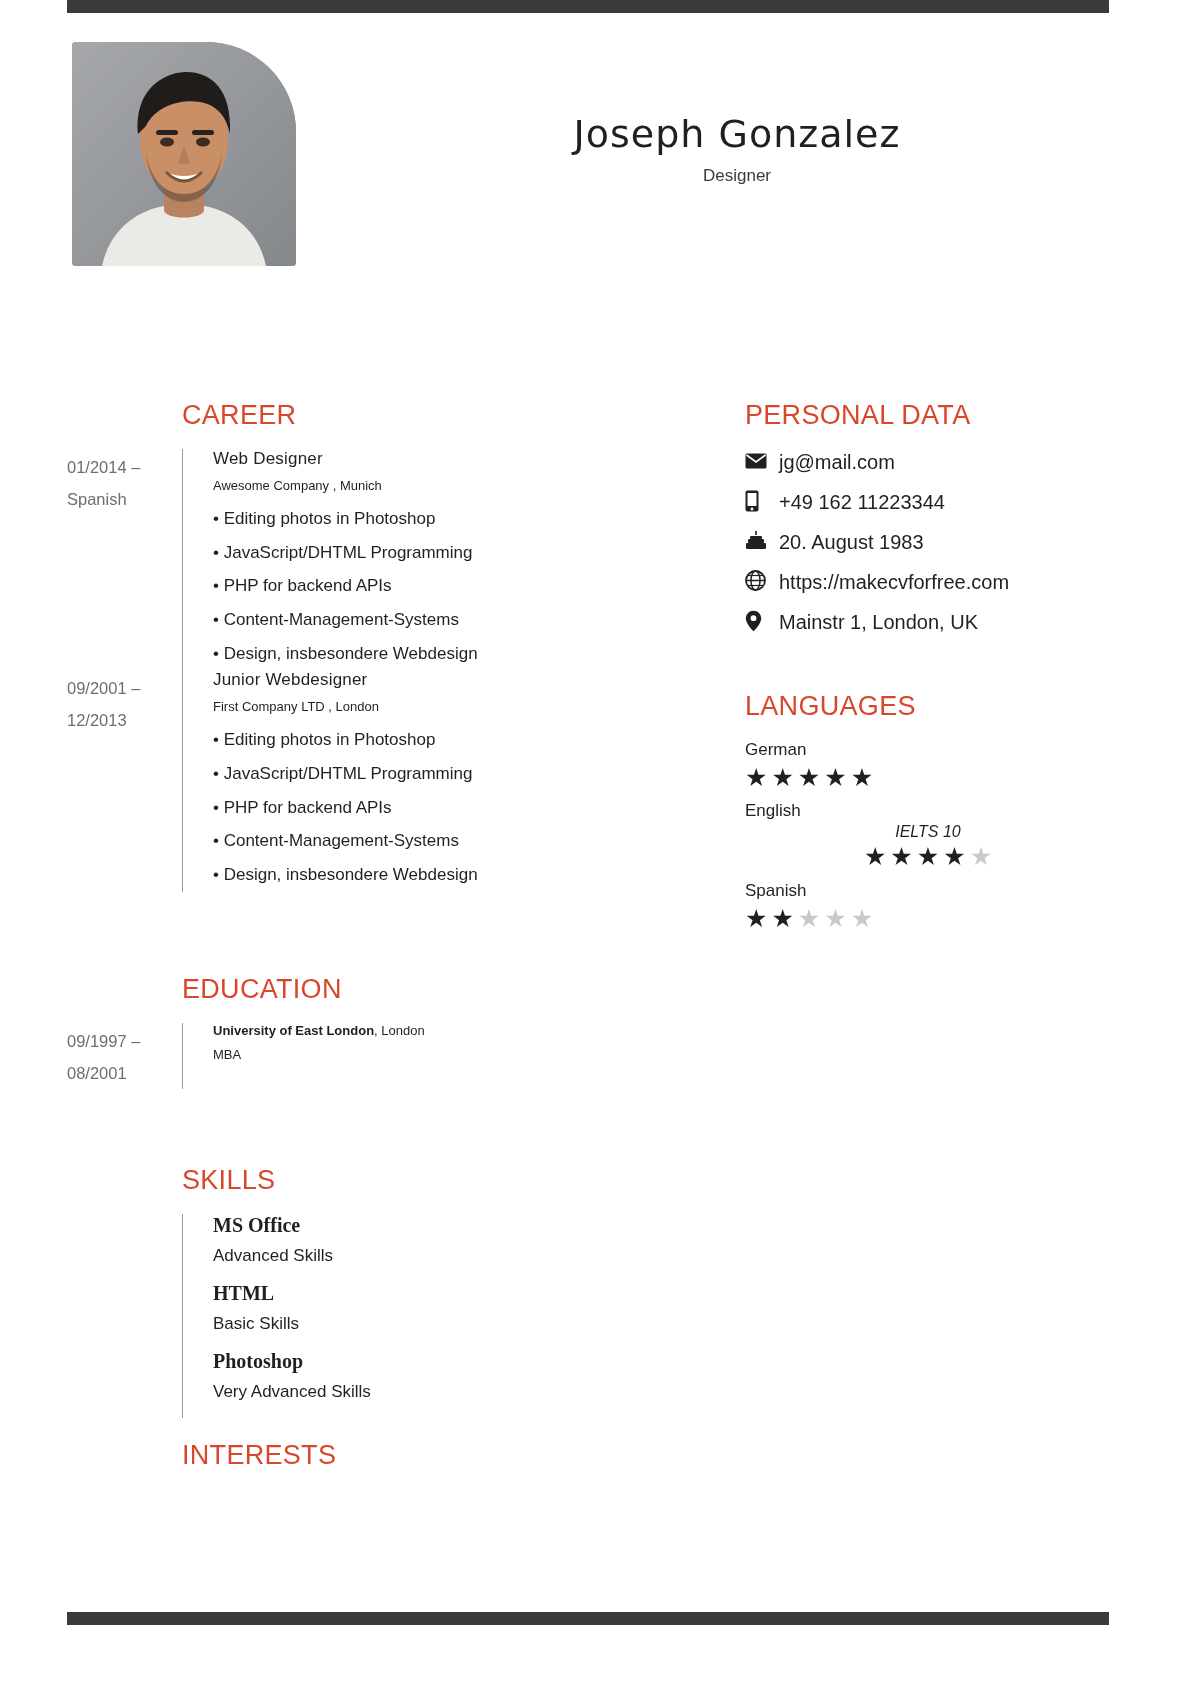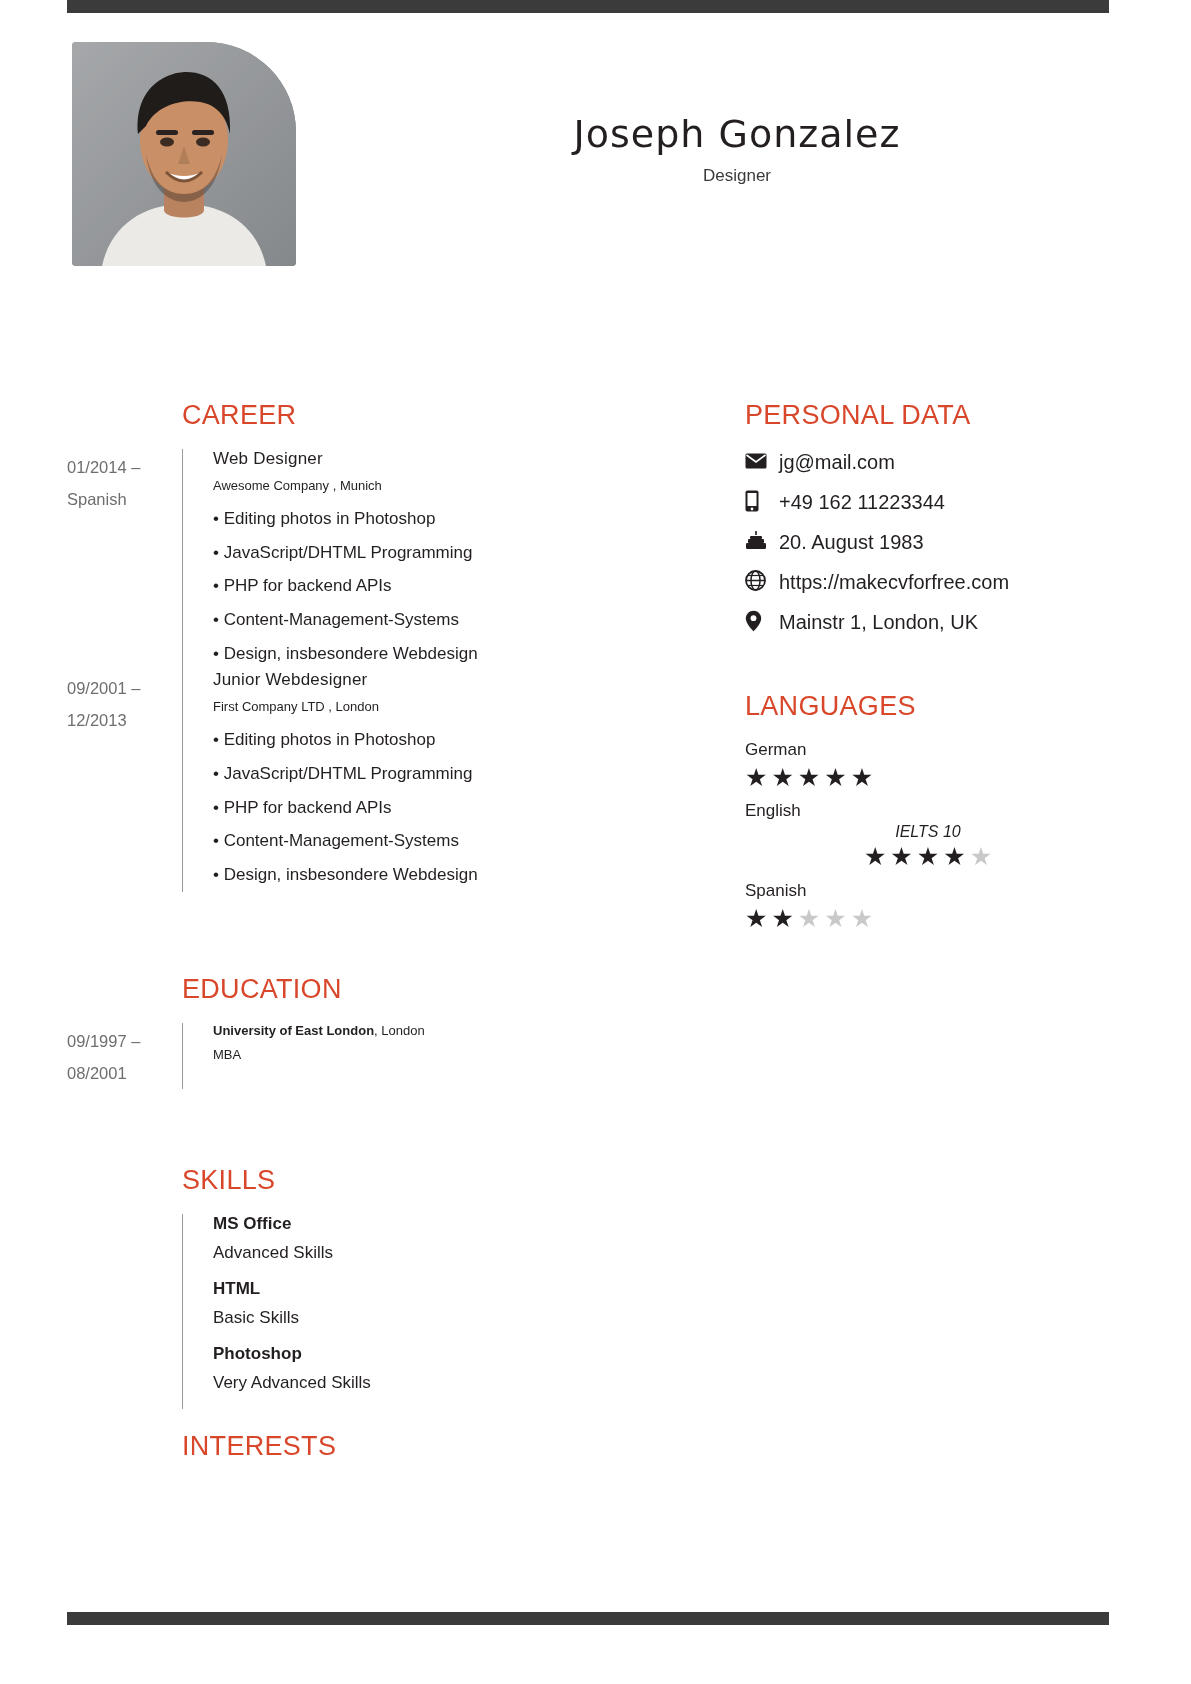--- a/index.html
+++ b/index.html
@@ -185,22 +185,23 @@
 
   
   .skill-entry {
     display: flex;
   }
   .skill-entry .dates { width: 115px; flex: 0 0 115px; }
   .skill-entry .divider { width: 1px; background: #9a9a9a; flex: 0 0 1px; }
   .skill-entry .content { padding-left: 30px; padding-bottom: 6px; }
   .skill-name {
     font-weight: bold;
-    font-size: 17px;
+    font-size: 20px;
     margin-bottom: 9px;
+    font-family: Liberation Serif, serif;
   }
   .skill-level {
     font-size: 17px;
     margin-bottom: 10px;
   }
 </style>
 </head>
 <body>
 
 <div class="page">

